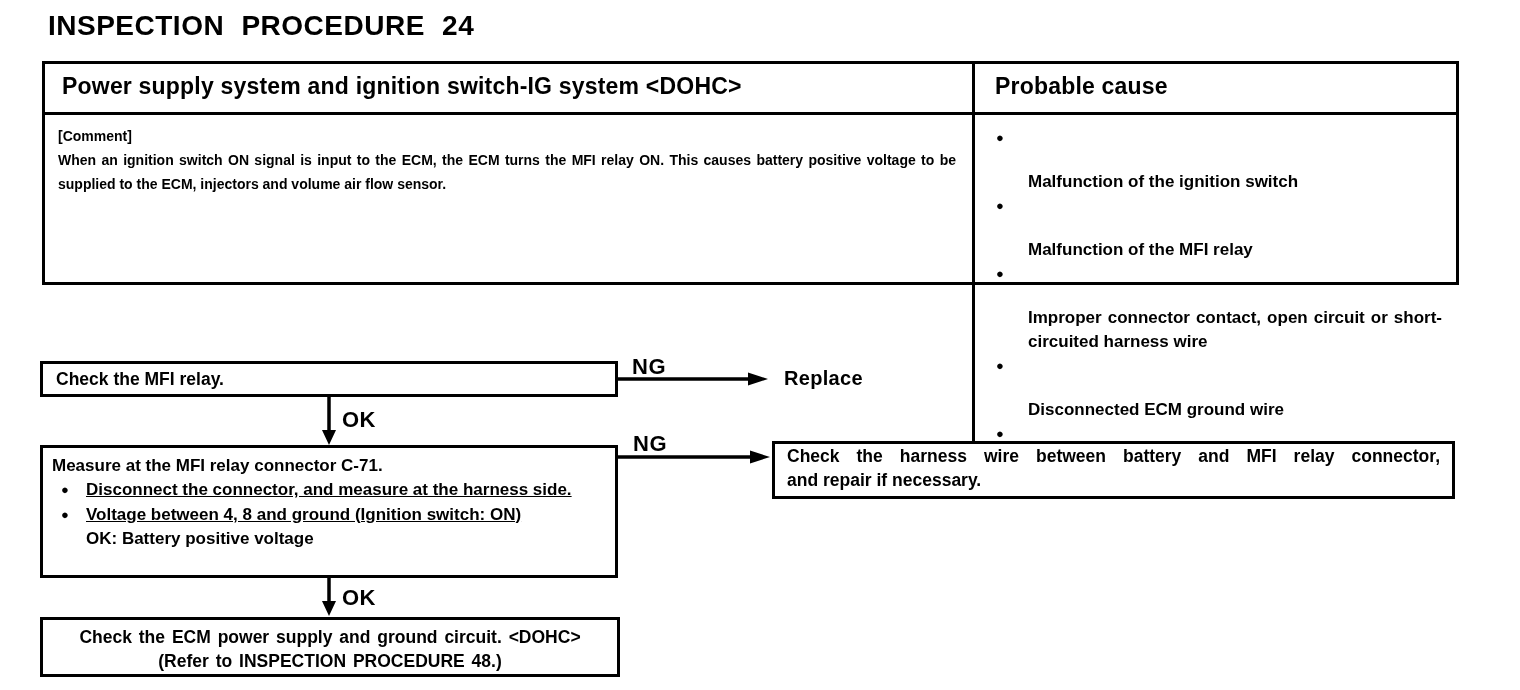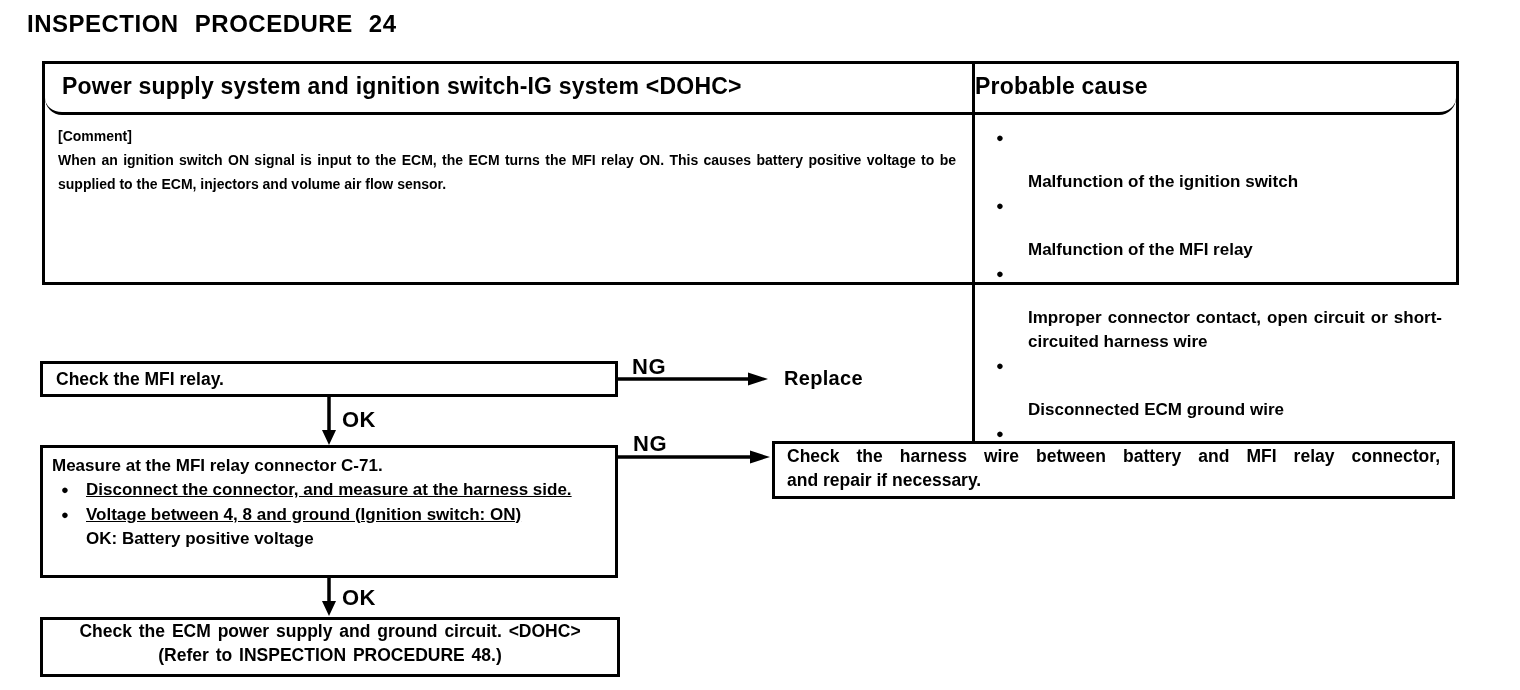--- a/index.html
+++ b/index.html
@@ -4,49 +4,49 @@
 <style>
   * { margin:0; padding:0; box-sizing:border-box; }
   html,body { background:#fff; }
   body {
     width:1520px; height:690px; position:relative; overflow:hidden;
     font-family:"Liberation Sans", sans-serif; font-weight:700; color:#000;
     -webkit-font-smoothing:none;
   }
   .abs { position:absolute; }
   .page-title {
-    left:27px; top:10px; font-size:24px; letter-spacing:0.5px; word-spacing:9px;
+    left:48px; top:10px; font-size:28px; letter-spacing:0.5px; word-spacing:9px;
   }
   
   .spec-table {
     left:42px; top:61px; width:1417px; height:224px;
     border:3px solid #000; display:flex; flex-direction:column;
   }
-  .spec-head { display:flex; border-bottom:3px solid #000; height:51px; flex:none;border-radius:17px; }
+  .spec-head { display:flex; border-bottom:3px solid #000; height:51px; flex:none; }
   .spec-head .cell { padding-top:9px; font-size:23px; letter-spacing:0.2px; }
   .col-left  { width:930px; border-right:3px solid #000; padding-left:17px; }
-  .col-right { flex:1; }
+  .col-right { flex:1; padding-left:20px; }
   .spec-body { display:flex; flex:1; }
   .spec-body .col-left  { padding:9px 16px 0 13px; font-size:14px; line-height:24px; }
   .spec-body .col-right { padding:11px 14px 0 17px; font-size:17px; line-height:24px; }
   .comment-text { text-align:justify; }
   .cause-item { display:flex; }
   .cause-item .bullet { width:12px; margin:0 20px 0 4px; font-size:13px; line-height:24px; }
   .cause-item .li-text { flex:1; text-align:justify;margin-top:44px; }
   
   .fc-box { border:3px solid #000; background:#fff; font-size:17.5px; }
   .box-step1 { left:40px; top:361px; width:578px; height:36px; padding:5px 0 0 13px; }
   .box-step2 { left:40px; top:445px; width:578px; height:133px; padding:6px 10px 0 9px; font-size:17px; line-height:24.4px; }
   .b2-row { display:flex; }
   .b2-row .bullet { width:11px; margin:0 14px 0 9px; font-size:13px; }
   .b2-row .li-text { flex:1; text-align:justify;text-decoration:underline; }
   .b2-okline { padding-left:34px; }
   .box-ng2 { left:772px; top:441px; width:683px; height:58px; padding:0 12px 0 12px; line-height:24px; }
   .jline { display:block; text-align:justify; text-align-last:justify; }
-  .box-step3 { left:40px; top:617px; width:580px; height:60px; text-align:center; line-height:23.5px; word-spacing:2px; }
+  .box-step3 { left:40px; top:617px; width:580px; height:60px; text-align:center; padding-top:6px; line-height:23.5px; word-spacing:2px; }
   .lbl { position:absolute; font-size:22px; letter-spacing:0.5px; }
   .lbl-ng1 { left:632px; top:354px; }
   .lbl-ok1 { left:342px; top:407px; }
   .lbl-ng2 { left:633px; top:431px; }
   .lbl-ok2 { left:342px; top:585px; }
   .lbl-replace { left:784px; top:367px; font-size:20px; letter-spacing:0.3px; }
   .arrow-layer { left:0; top:0; width:1520px; height:690px; pointer-events:none; }
 </style>
 </head>
 <body>

